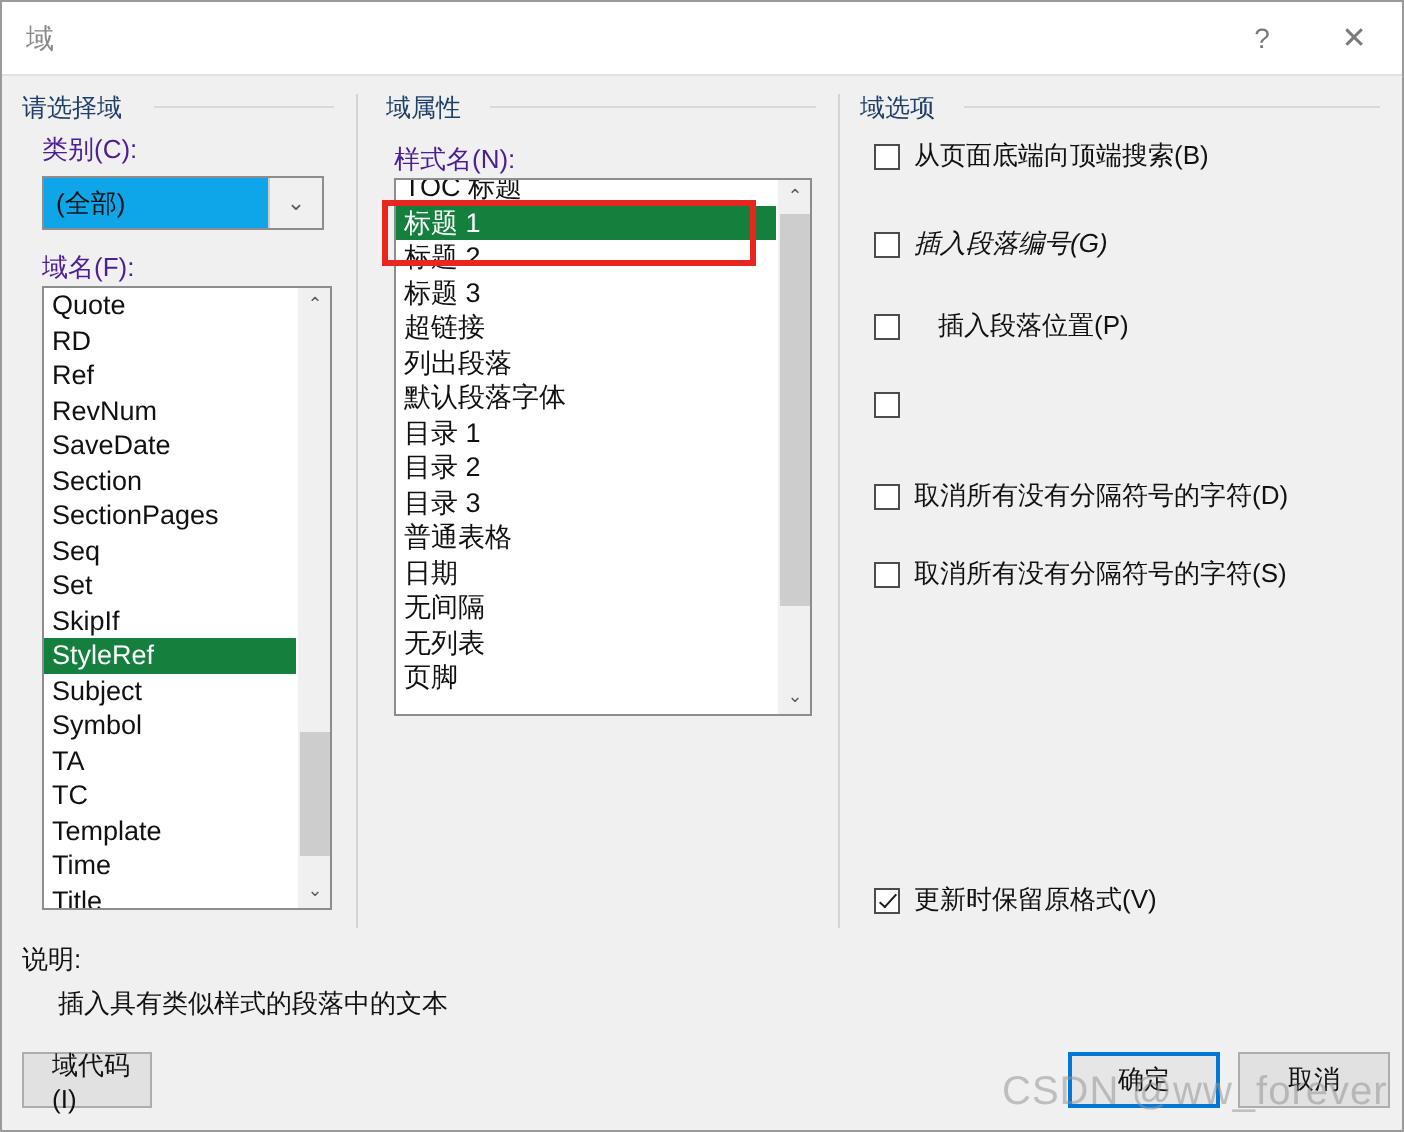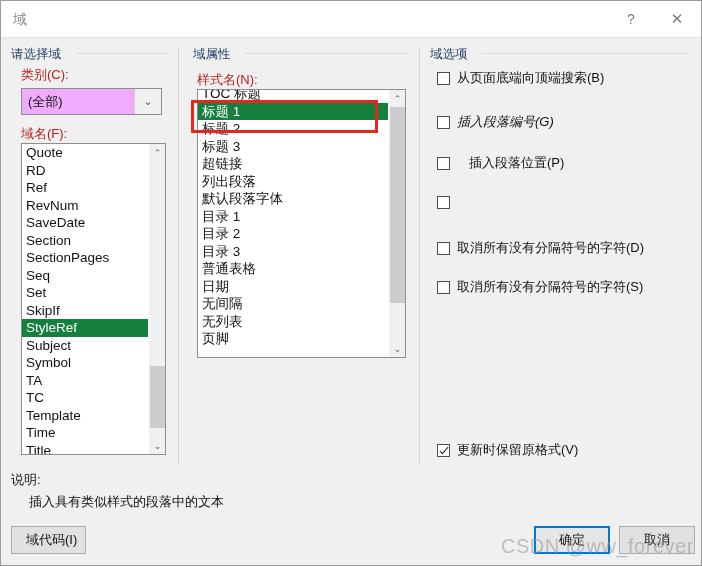--- a/index.html
+++ b/index.html
@@ -66,28 +66,28 @@
   .grouprule {
     position: absolute;
     height: 1px;
     background: #d9d9d9;
   }
 
   
   .field-label {
     position: absolute;
     font-size: 13px;
-    color: #b91c1c;
+    color: #4c1d95;
     white-space: nowrap;
   }
 
   
   .combo {
     position: absolute;
-    background: #f0abfc;
+    background: #0ea5e9;
     border: 1px solid #8d8d8d;
     box-sizing: border-box;
     display: flex;
     align-items: center;
     justify-content: space-between;
   }
   .combo-value {
     flex: 1;
     padding-left: 6px;
     font-size: 13px;
@@ -375,20 +375,20 @@
     </div>
 
   <div class="checkrow" style="left:436px; top:440px;">
     <div class="checkbox checked"></div>
     <div class="check-label">更新时保留原格式(V)</div>
   </div>
 
   <div id="desc-label">说明:</div>
   <div id="desc-text">插入具有类似样式的段落中的文本</div>
 
-  <div class="btn left-align" style="left:10px; top:525px; width:75px; height:28px;">域代码(I)</div>
+  <div class="btn left-align" style="left:10px; top:525px; width:65px; height:28px;">域代码(I)</div>
 
   <div class="btn default" style="left:533px; top:525px; width:76px; height:28px;">确定</div>
   <div class="btn" style="left:618px; top:525px; width:76px; height:28px;">取消</div>
 
   <div id="watermark">CSDN @ww_forever</div>
 
 </div>
 
 </body></html>

